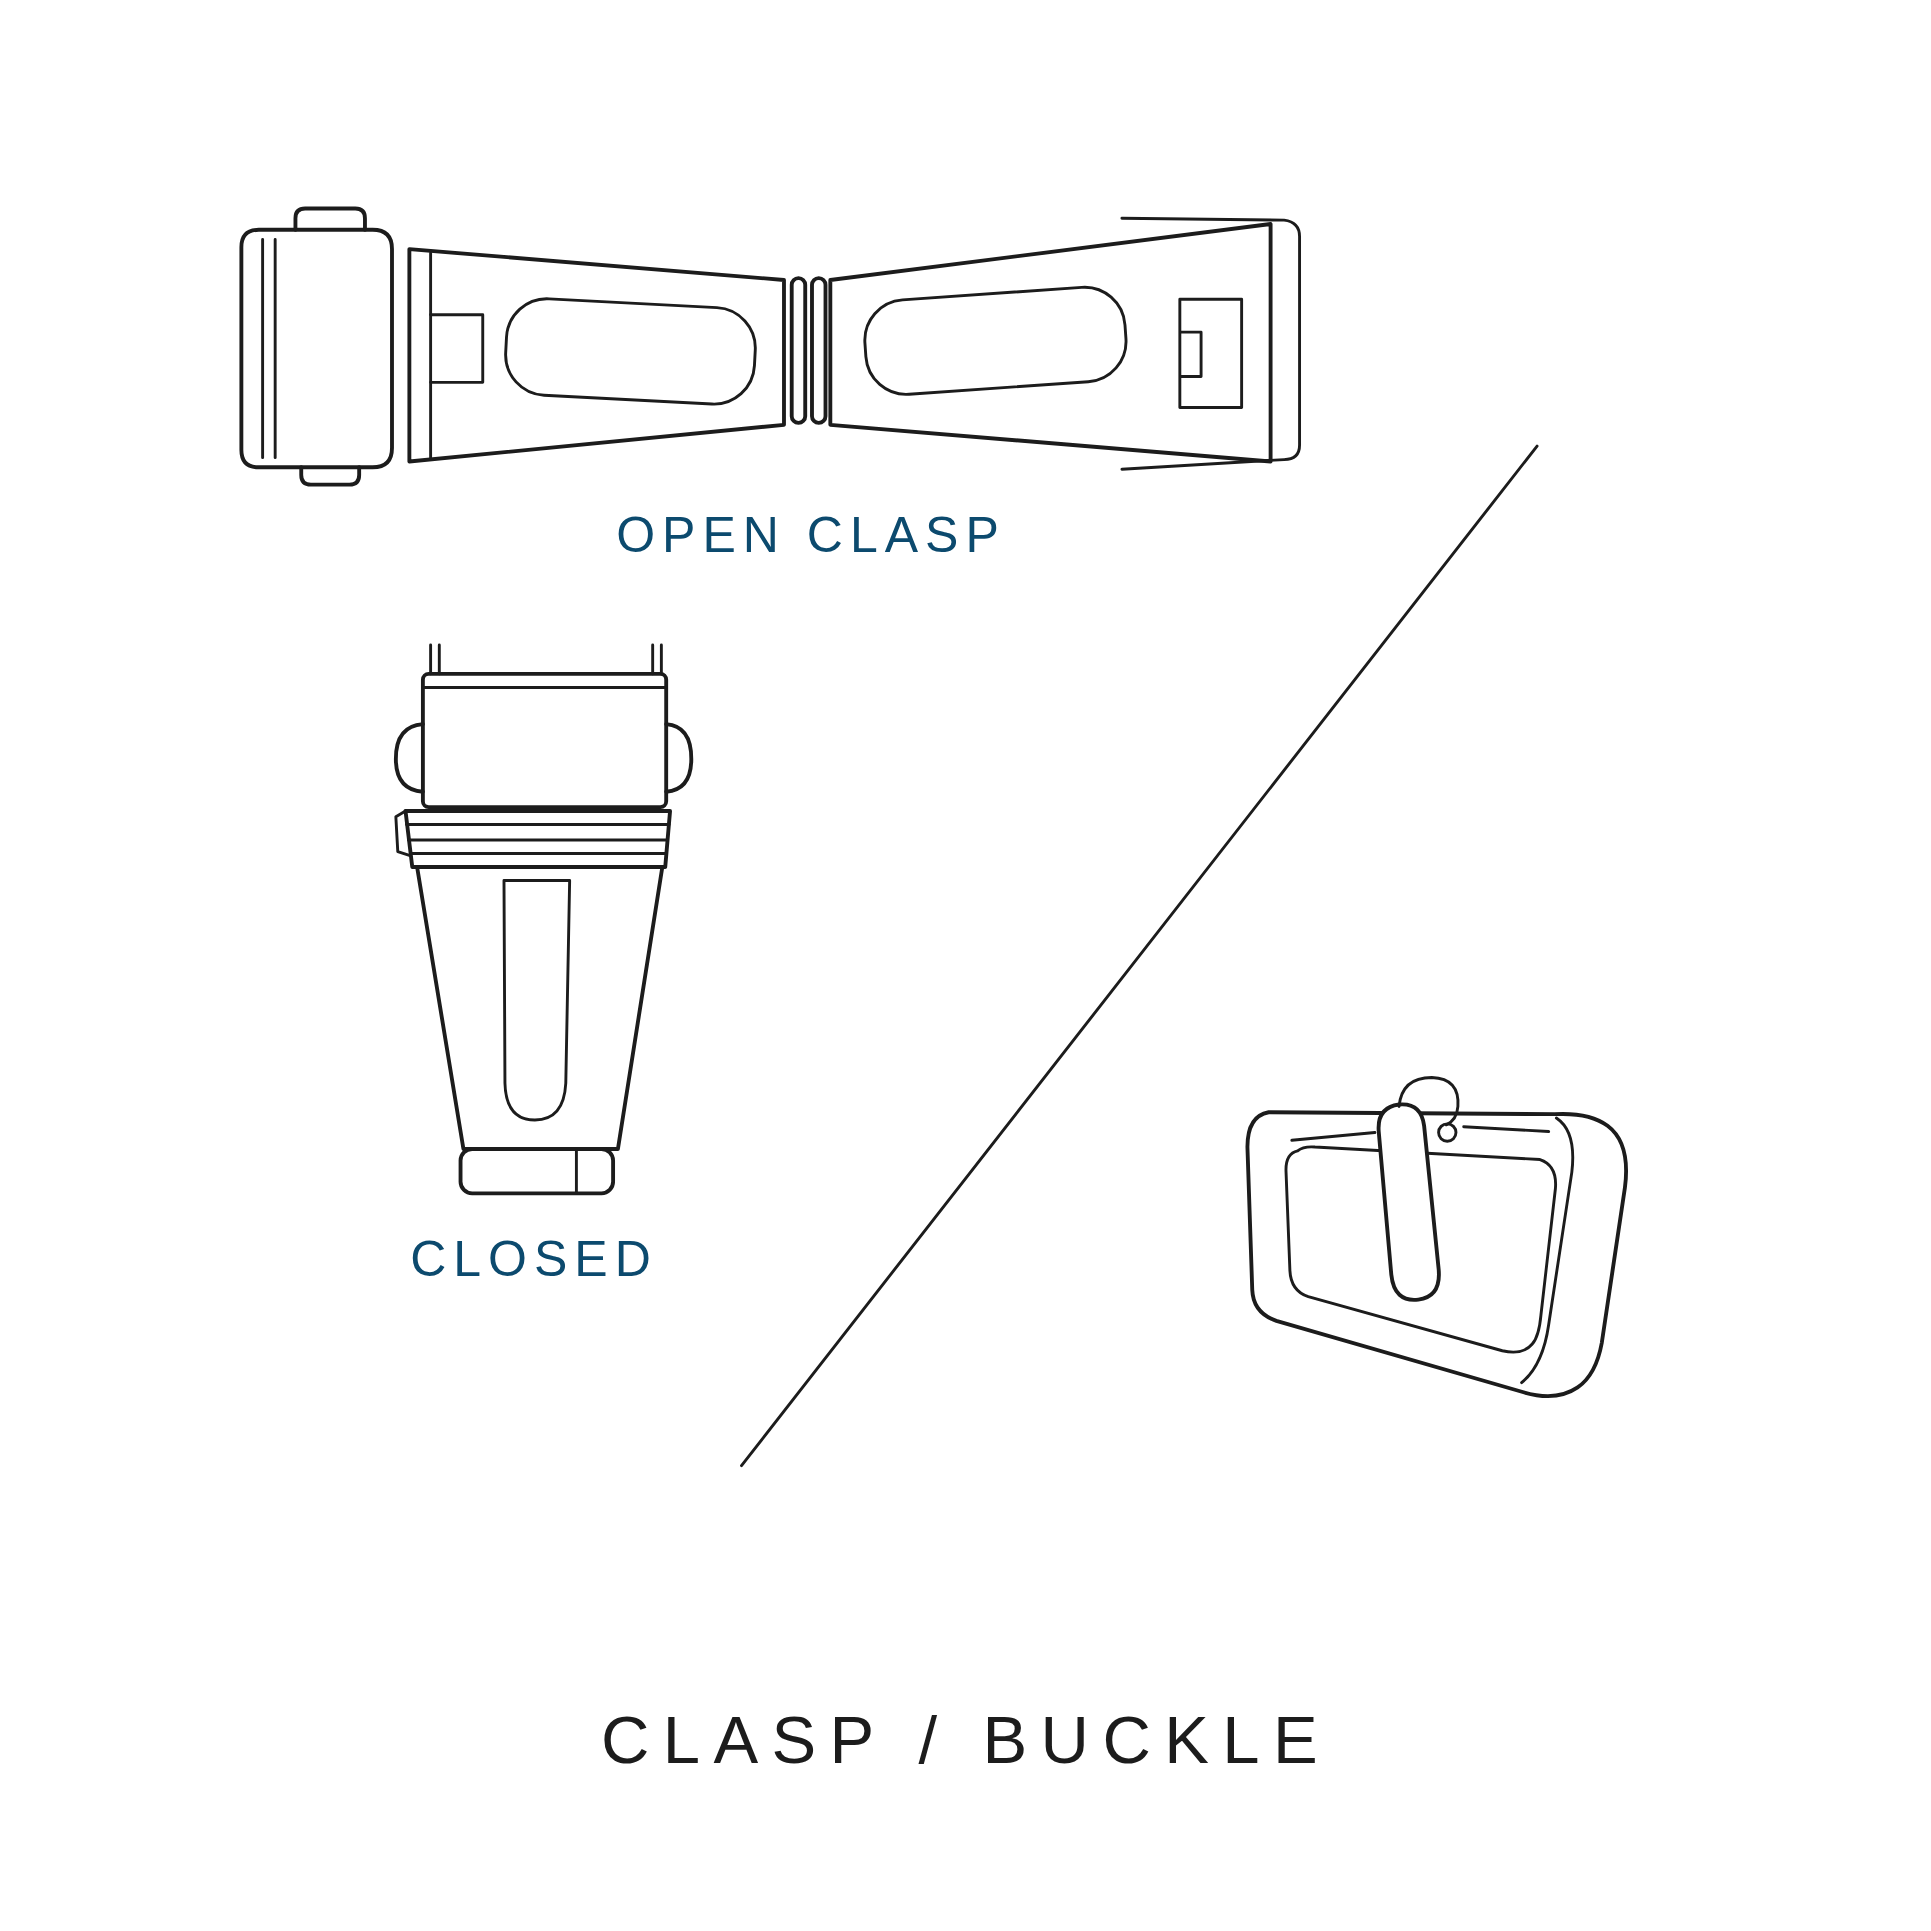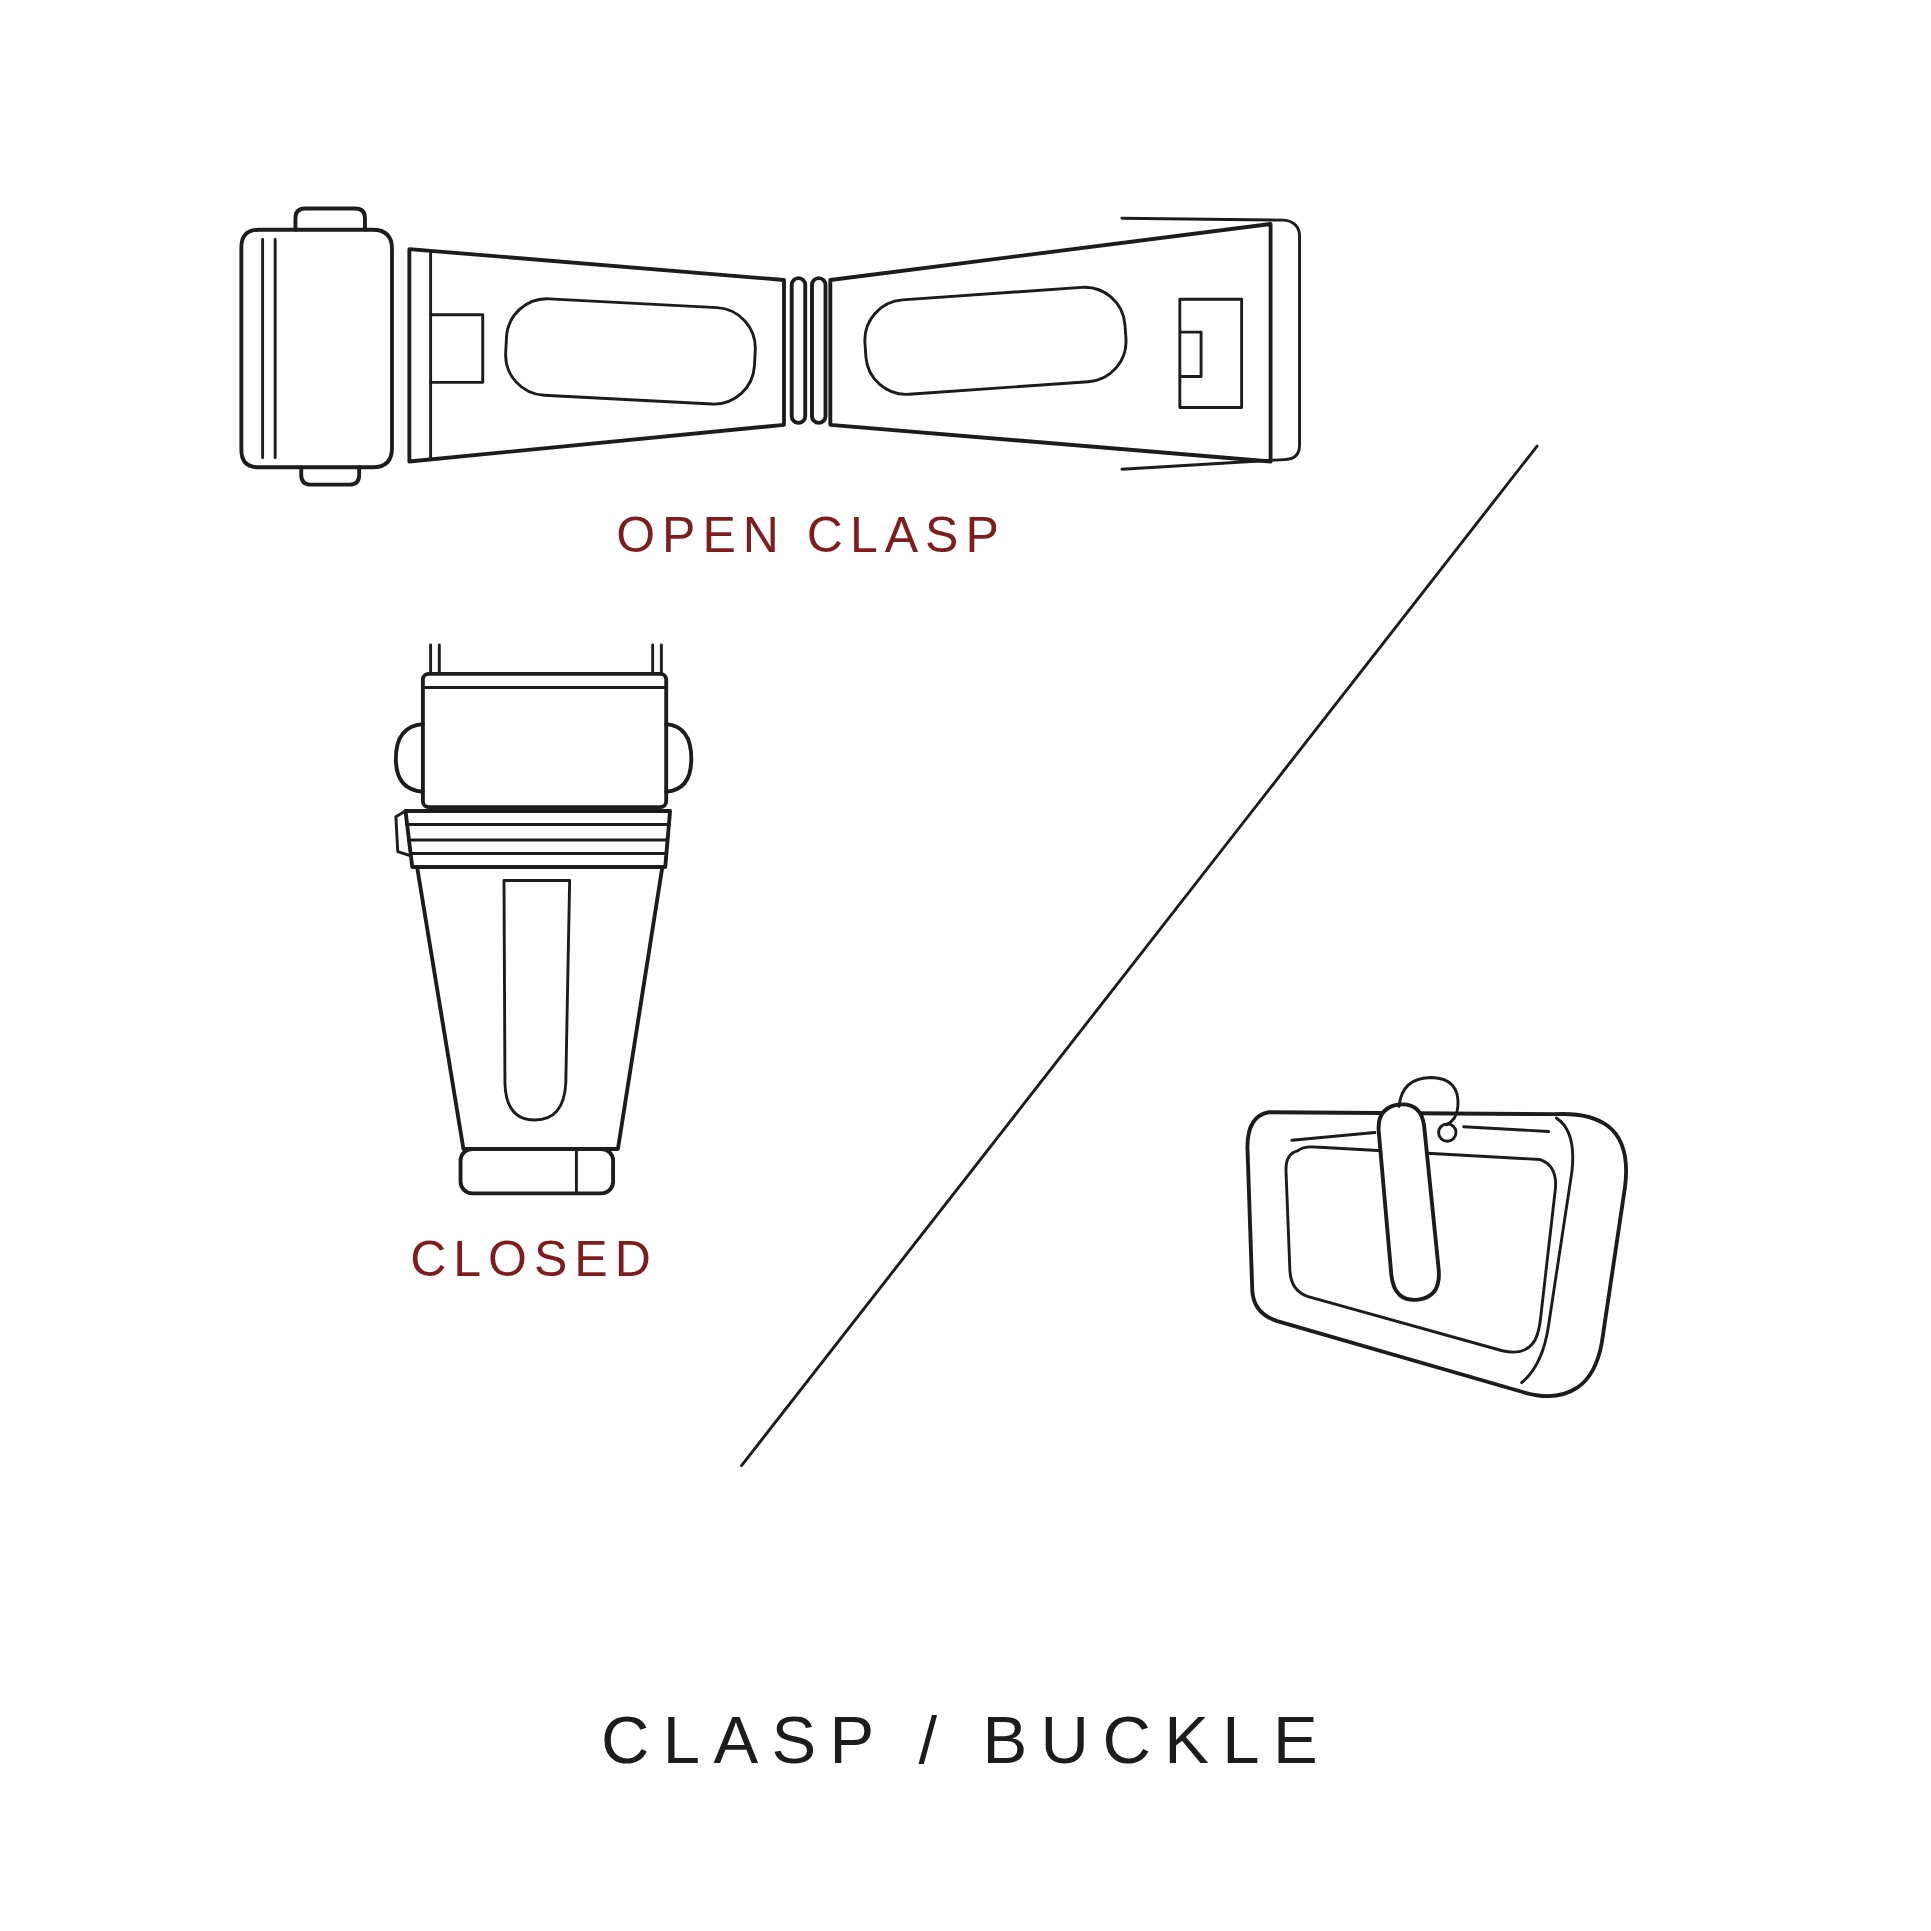--- a/index.html
+++ b/index.html
@@ -17,21 +17,21 @@
     fill: none;
     stroke-width: 4;
     stroke-linecap: round;
     stroke-linejoin: round;
   }
   .ink-thin { stroke-width: 3; }
   .ink-fill { fill: #ffffff; }
   .caption {
     position: absolute;
     transform: translateX(-50%);
-    color: #7f1d1d;
+    color: #0c4a6e;
     font-size: 50px;
     font-weight: 400;
     letter-spacing: 0.14em;
     white-space: nowrap;
   }
   .big-title {
     position: absolute;
     transform: translateX(-50%);
     color: #1c1c1c;
     font-size: 67px;

